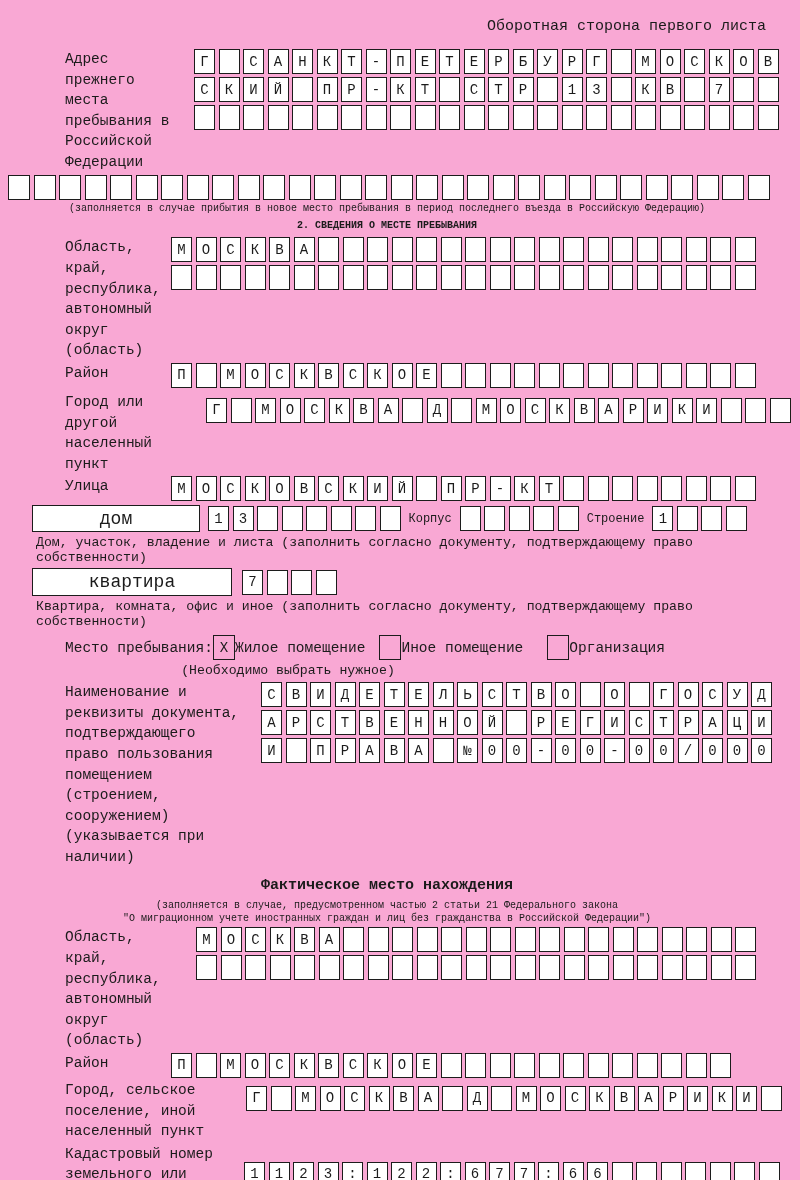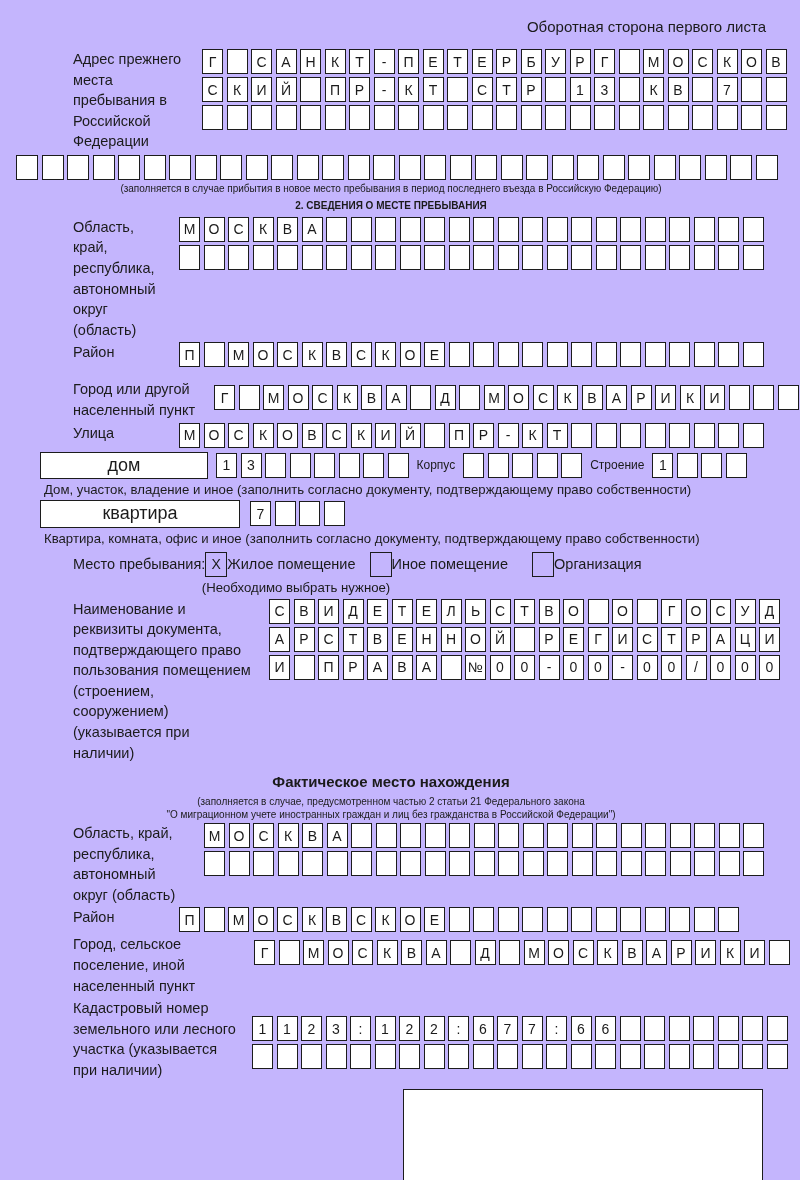--- a/index.html
+++ b/index.html
@@ -1,20 +1,20 @@
 <!DOCTYPE html>
 <html><head>
 <meta charset="utf-8">
 <style>
   html,body { margin:0; padding:0; background:#ffffff; }
   .page {
     width:800px; height:1180px; box-sizing:border-box;
-    background:#c4b5fd; color:#1b1b1b;
-    font-family:Liberation Sans, sans-serif;
-    padding:4px 34px 0 16px; overflow:hidden; position:relative;
+    background:#f9a8d4; color:#1b1b1b;
+    font-family:Liberation Mono, monospace;
+    padding:4px 34px 0 8px; overflow:hidden; position:relative;
   }
   .header-note { text-align:right; font-size:15px; margin:14px 0 14px 0; }
   .flex-row { display:flex; align-items:flex-start;gap:16px; }
   .lbl { flex-shrink:0; box-sizing:border-box; padding-left:57px; font-size:14.5px; line-height:1.42; }
   .w170 { width:170px; } .w147 { width:147px; } .w182 { width:182px; }
   .w172 { width:172px; } .w222 { width:222px; } .w237 { width:237px; } .w220 { width:220px; }
   .stack > .cells { margin-bottom:3px; }
   .cells { display:flex; gap:3.5px; }
   .cell {
     width:21px; height:25px; border:1.7px solid #1c1c1c; box-sizing:border-box;
@@ -252,21 +252,21 @@
         <span class="cell"></span>
         <span class="cell"></span>
         <span class="cell"></span>
         <span class="cell"></span>
         <span class="cell"></span>
         <span class="cell"></span>
         <span class="cell"></span>
       </div>
   </div>
 
-  <div class="flex-row" style="margin-top:12px">
+  <div class="flex-row" style="margin-top:4px">
     <div class="lbl w182">Город или другой населенный пункт</div>
     <div class="cells mt6">
         <span class="cell">Г</span>
         <span class="cell"></span>
         <span class="cell">М</span>
         <span class="cell">О</span>
         <span class="cell">С</span>
         <span class="cell">К</span>
         <span class="cell">В</span>
         <span class="cell">А</span>
@@ -340,21 +340,21 @@
         <span class="cell"></span>
       </div>
     <span class="inline-lbl">Строение</span>
     <div class="cells">
         <span class="cell">1</span>
         <span class="cell"></span>
         <span class="cell"></span>
         <span class="cell"></span>
       </div>
   </div>
-  <div class="note-left">Дом, участок, владение и иное (заполнить согласно документу, подтверждающему право собственности)</div>
+  <div class="note-left">Дом, участок, владение и листа (заполнить согласно документу, подтверждающему право собственности)</div>
 
   <div class="apt-row">
     <div class="wide-box" style="width:200px;height:28px;margin-right:10px">квартира</div>
     <div class="cells">
         <span class="cell">7</span>
         <span class="cell"></span>
         <span class="cell"></span>
         <span class="cell"></span>
       </div>
   </div>

